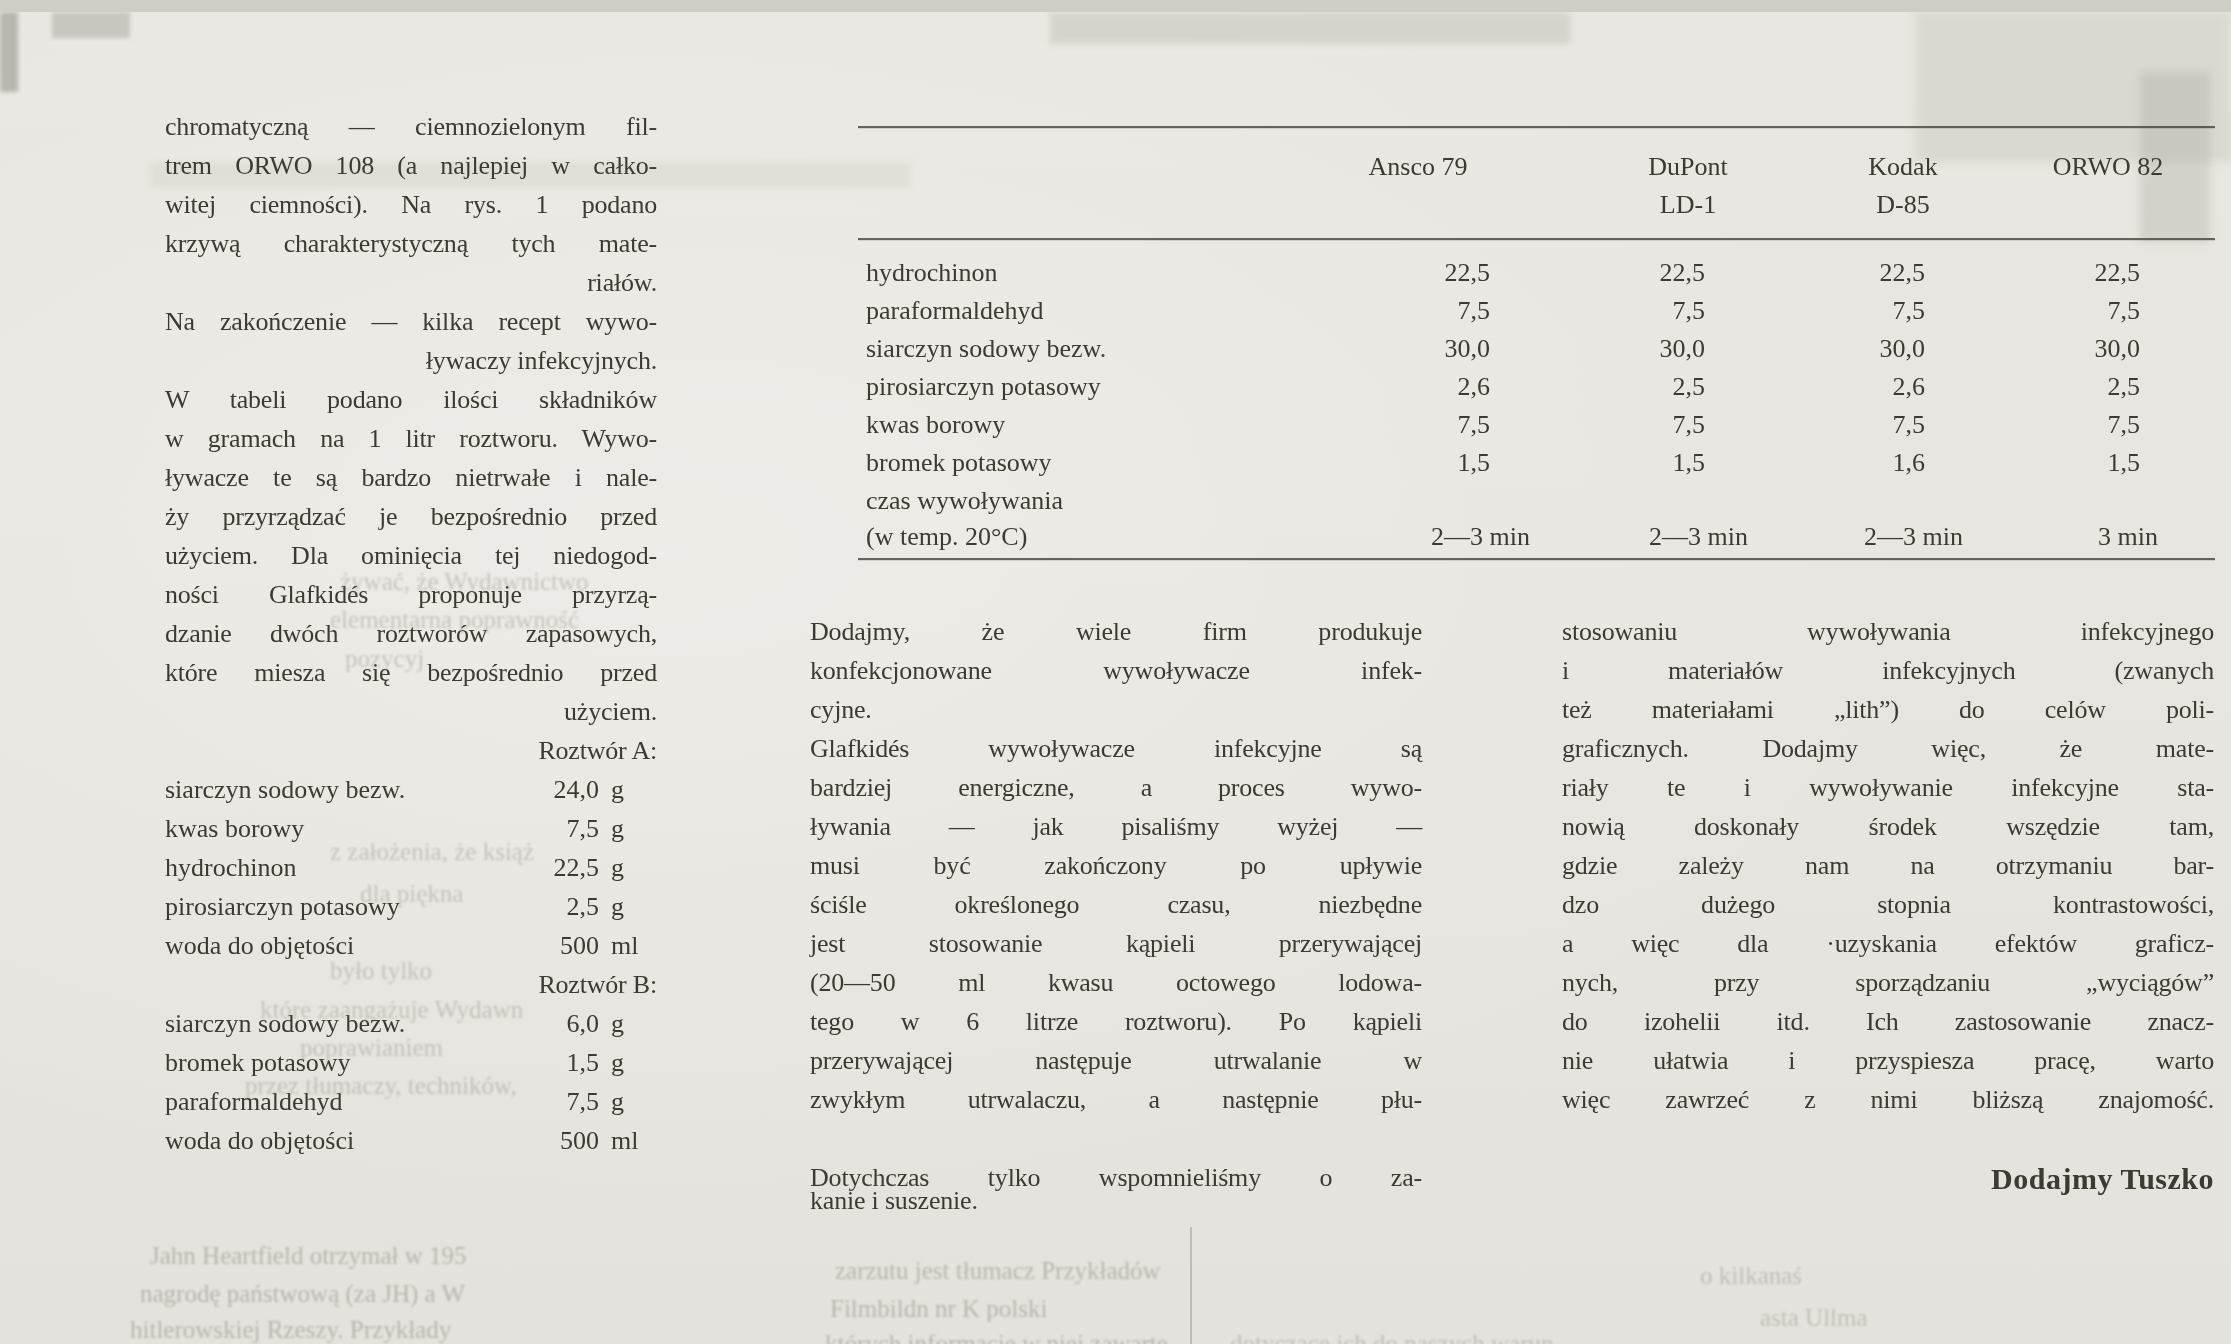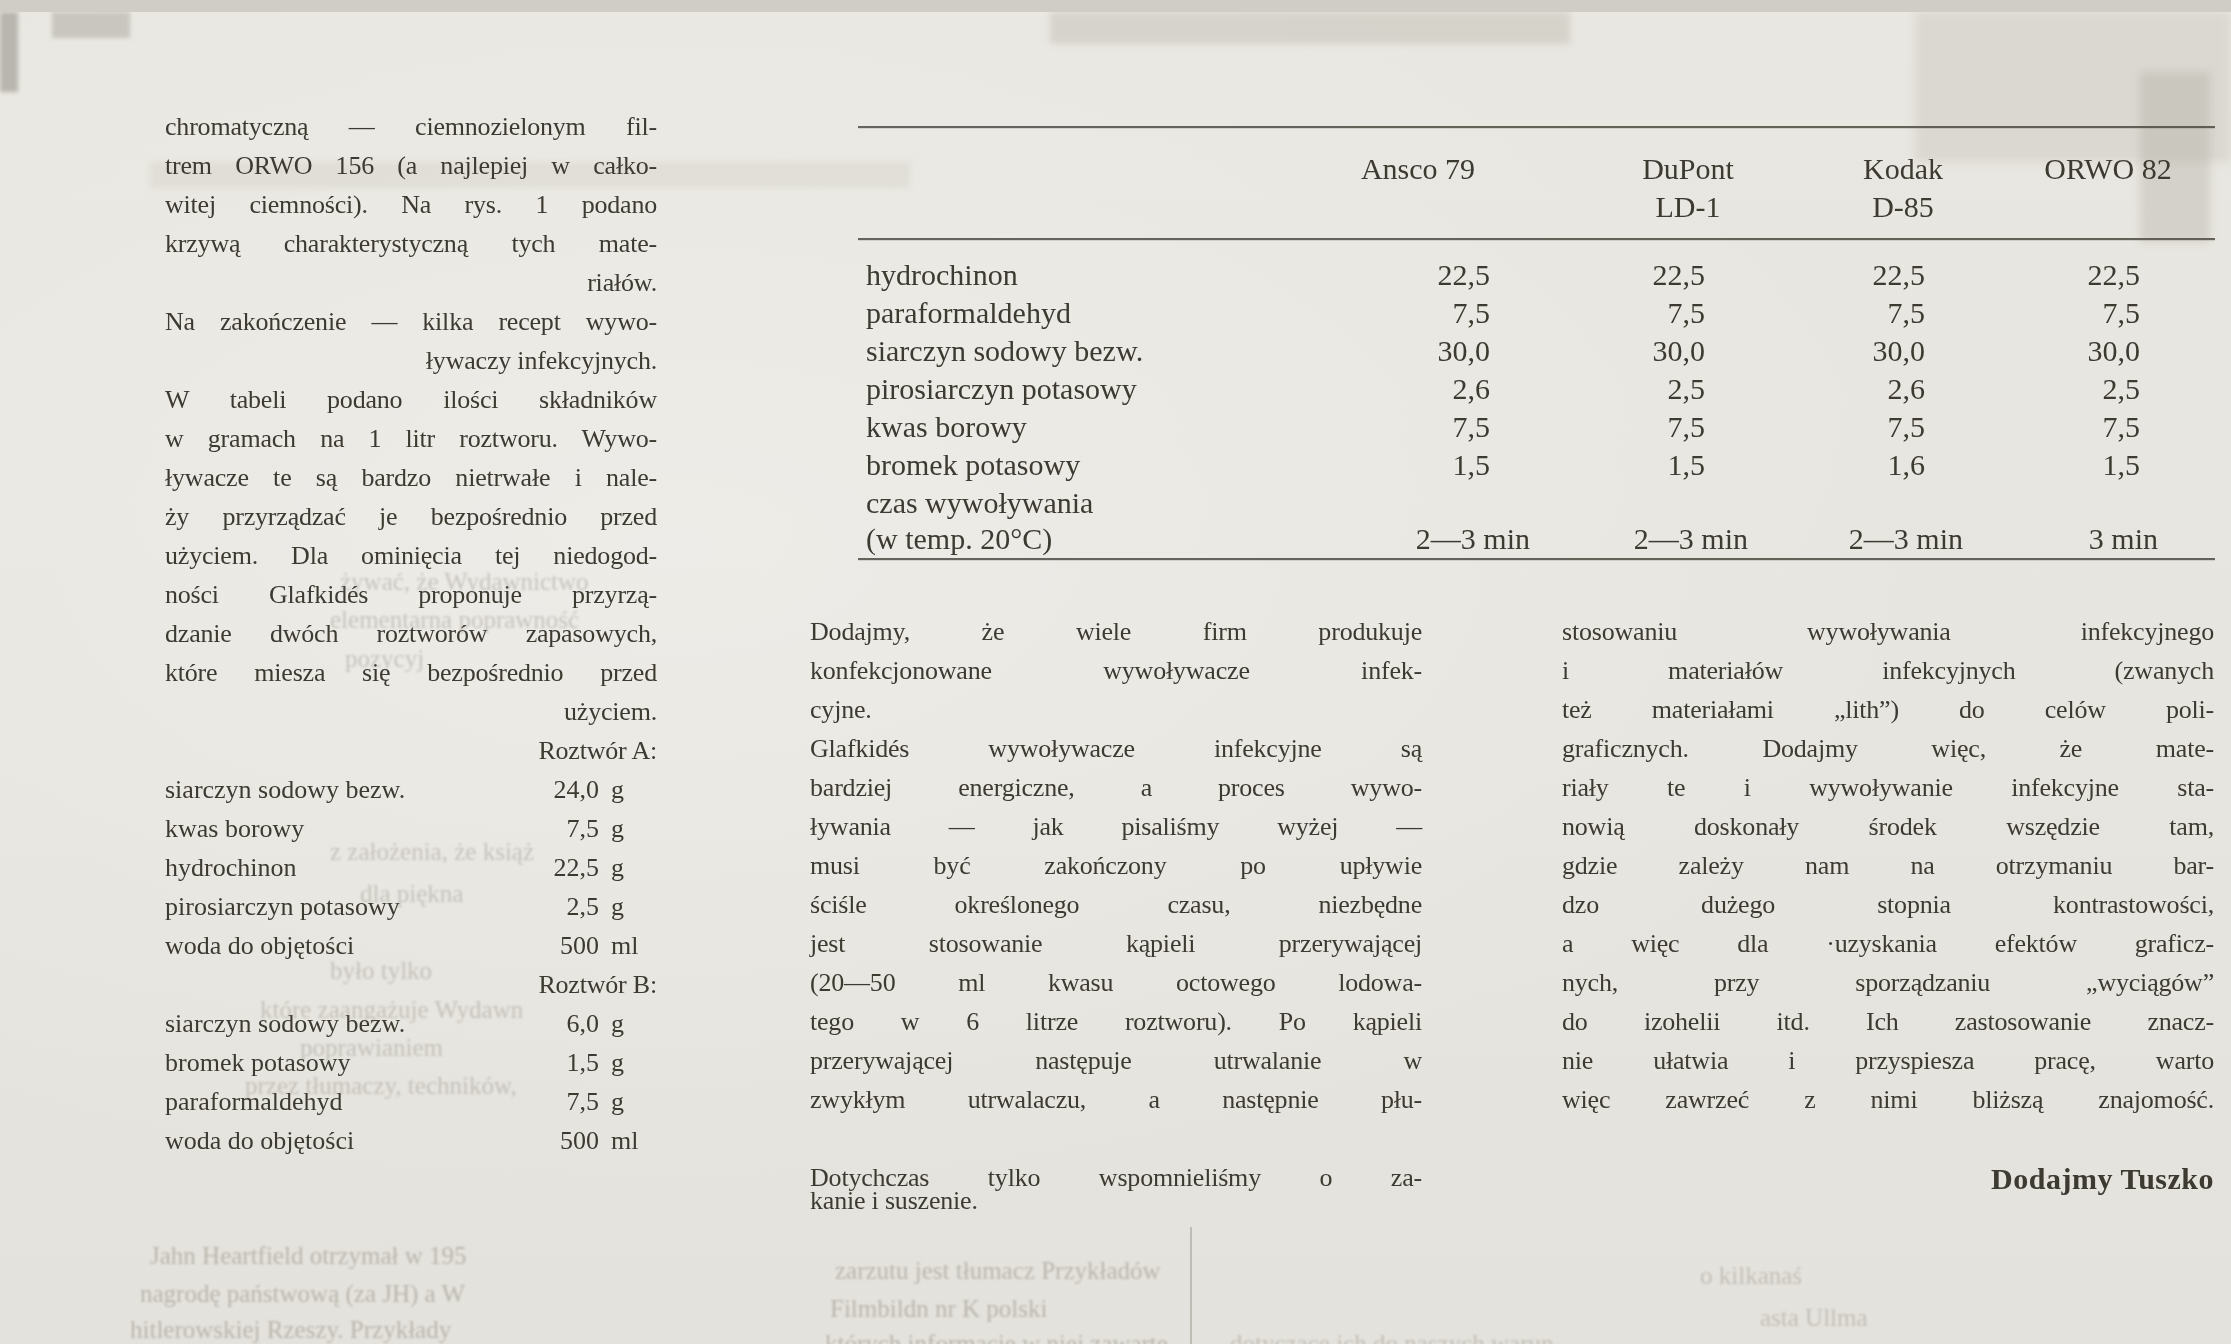--- a/index.html
+++ b/index.html
@@ -18,21 +18,21 @@
   .jl{text-align:justify;text-align-last:justify;}
   .el{text-align:left;}
   .lcol{left:165px;width:492px;text-align:right;}
   .mcol{left:810px;width:612px;}
   .rcol{left:1562px;width:652px;}
   .rrow{position:absolute;left:165px;width:492px;display:flex;font-size:26px;line-height:39px;}
   .rrow .lab{flex:0 0 auto;}
   .rrow .sp{flex:1 1 auto;}
   .rrow .num{flex:0 0 80px;text-align:right;}
   .rrow .unit{flex:0 0 46px;text-align:left;padding-left:12px;}
-  .tbl{position:absolute;left:858px;top:100px;width:1357px;height:460px;font-size:30px;}
+  .tbl{position:absolute;left:858px;top:100px;width:1357px;height:460px;font-size:26px;}
   .rule{position:absolute;left:0;right:0;height:0;border-top:2px solid rgba(68,65,56,0.8);box-shadow:0 1px 0 rgba(68,65,56,0.15);}
   .hdr{position:absolute;transform:translateX(-50%);white-space:nowrap;}
   .tlab{position:absolute;left:8px;white-space:nowrap;}
   .tval{position:absolute;width:150px;text-align:right;white-space:nowrap;}
   .ttime{position:absolute;width:200px;text-align:right;white-space:nowrap;}
   .sig{position:absolute;left:1562px;top:1150px;width:652px;text-align:right;font-weight:bold;font-size:30px;letter-spacing:0.5px;}
   .gh{position:absolute;font-size:25px;color:#7d786c;opacity:0.33;filter:blur(1.1px);white-space:nowrap;}
   .gh2{opacity:0.42;filter:blur(0.9px);}
   .artifact{position:absolute;pointer-events:none;}
   .vghost{position:absolute;width:2px;background:rgba(105,100,88,0.3);filter:blur(0.5px);}
@@ -45,21 +45,21 @@
   <div class="artifact" style="left:0;top:0;width:18px;height:80px;background:rgba(125,122,113,0.45);filter:blur(2px);"></div>
   <div class="artifact" style="left:52px;top:0;width:78px;height:26px;background:rgba(160,157,148,0.45);filter:blur(2px);"></div>
   <div class="artifact" style="left:1050px;top:0;width:520px;height:32px;background:rgba(190,187,177,0.45);filter:blur(3px);"></div>
   <div class="artifact" style="left:1915px;top:0;width:316px;height:150px;background:rgba(198,195,185,0.40);filter:blur(4px);"></div>
   <div class="artifact" style="left:2140px;top:60px;width:70px;height:170px;background:rgba(172,169,158,0.35);filter:blur(4px);"></div>
   <div class="artifact" style="left:150px;top:150px;width:760px;height:26px;background:rgba(205,202,192,0.35);filter:blur(3px);"></div>
   <div class="vghost" style="left:1190px;top:1215px;height:129px;"></div>
 
   <div>
     <div class="ln lcol jl" style="top:95px">chromatyczną — ciemnozielonym fil-</div>
-    <div class="ln lcol jl" style="top:134px">trem ORWO 156 (a najlepiej w całko-</div>
+    <div class="ln lcol jl" style="top:134px">trem ORWO 108 (a najlepiej w całko-</div>
     <div class="ln lcol jl" style="top:173px">witej ciemności). Na rys. 1 podano</div>
     <div class="ln lcol jl" style="top:212px">krzywą charakterystyczną tych mate-</div>
     <div class="ln lcol el" style="top:251px">riałów.</div>
     <div class="ln lcol jl" style="top:290px">Na zakończenie — kilka recept wywo-</div>
     <div class="ln lcol el" style="top:329px">ływaczy infekcyjnych.</div>
     <div class="ln lcol jl" style="top:368px">W tabeli podano ilości składników</div>
     <div class="ln lcol jl" style="top:407px">w gramach na 1 litr roztworu. Wywo-</div>
     <div class="ln lcol jl" style="top:446px">ływacze te są bardzo nietrwałe i nale-</div>
     <div class="ln lcol jl" style="top:485px">ży przyrządzać je bezpośrednio przed</div>
     <div class="ln lcol jl" style="top:524px">użyciem. Dla ominięcia tej niedogod-</div>

